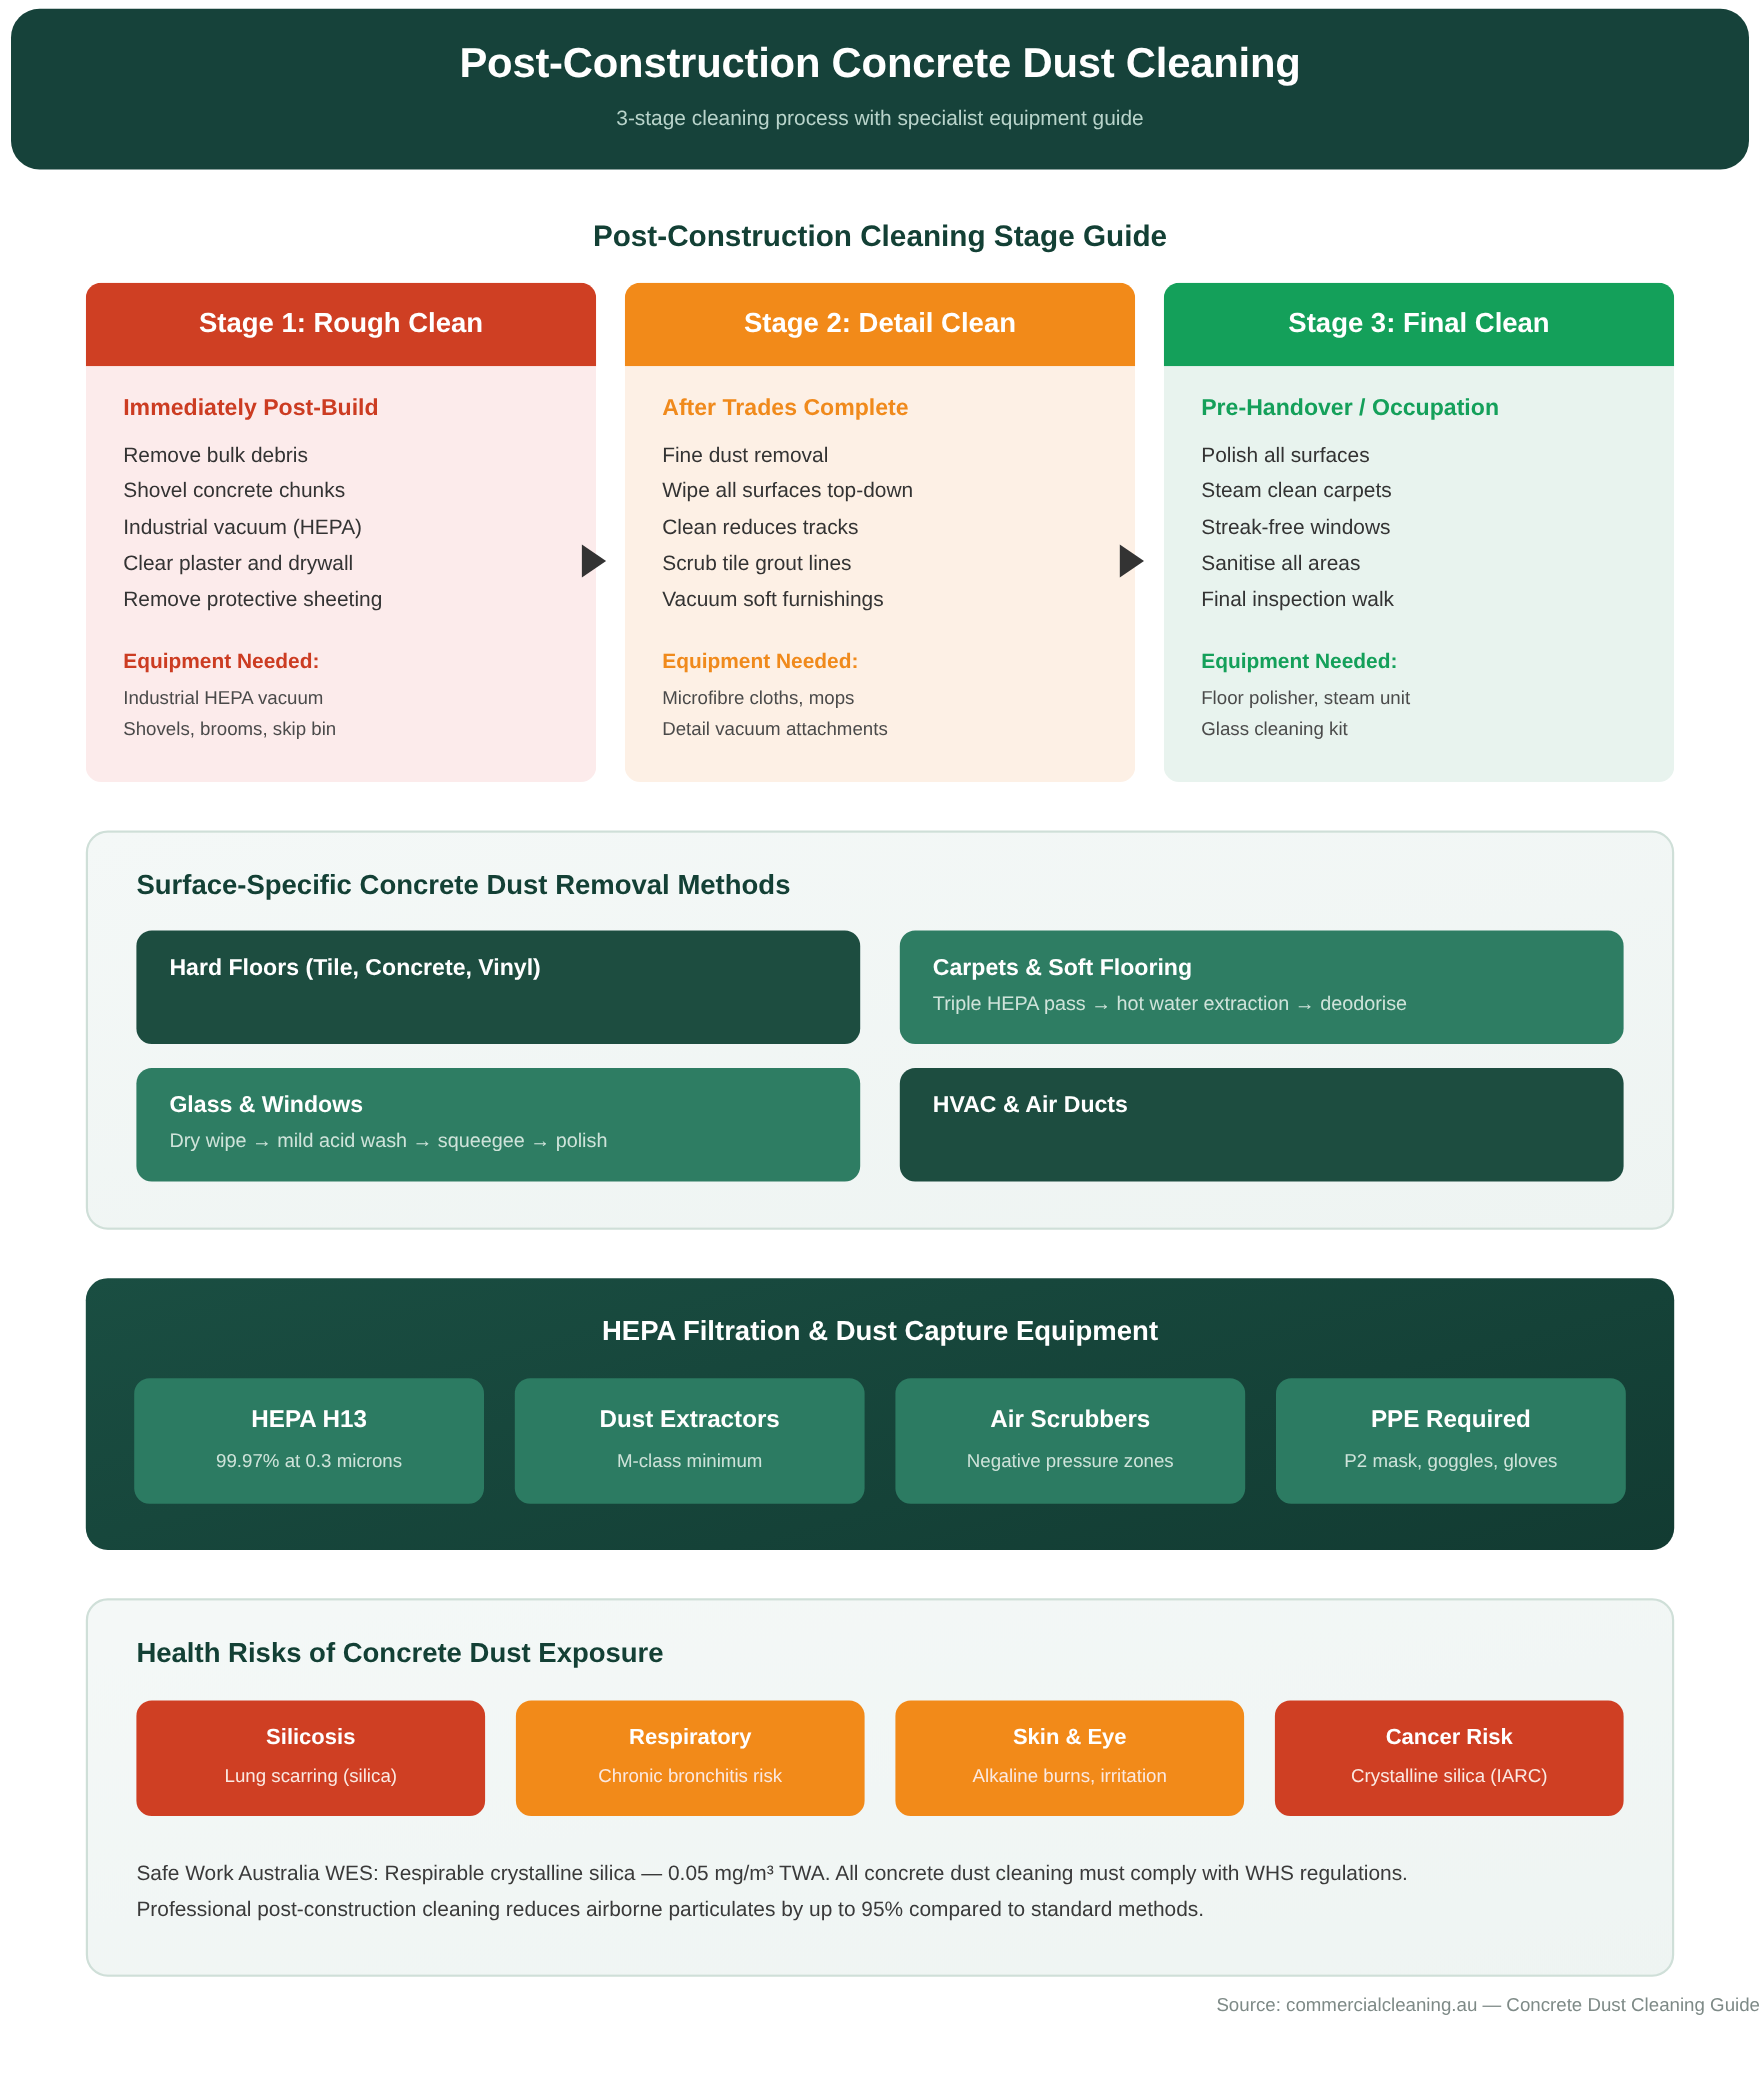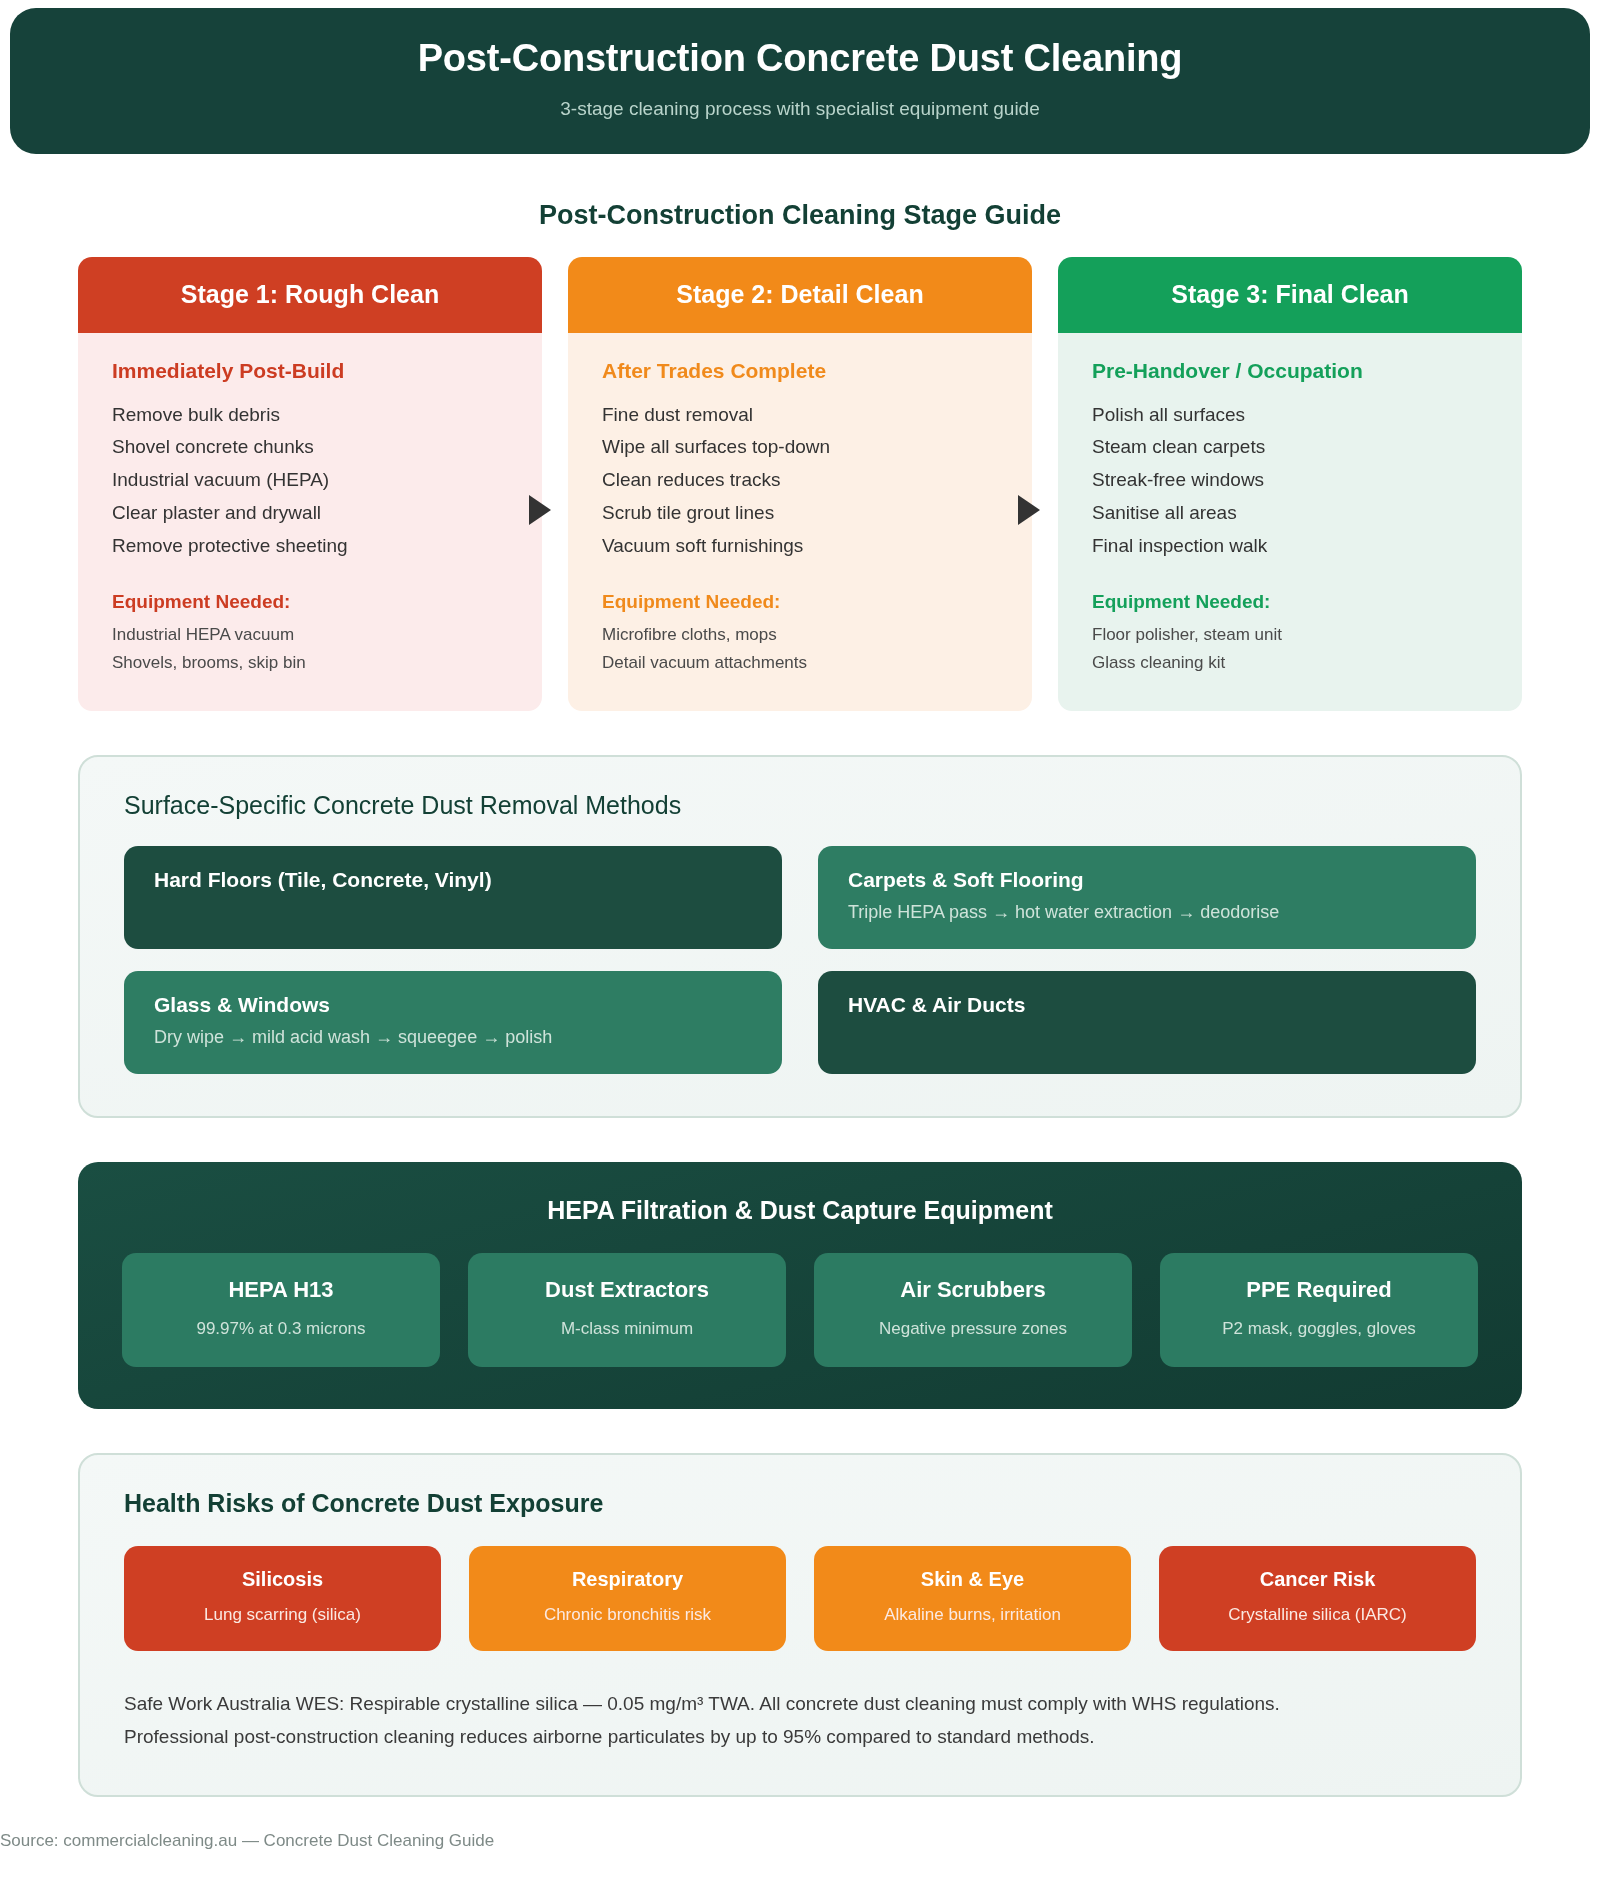--- a/index.html
+++ b/index.html
@@ -130,21 +130,21 @@
   .panel {
     margin: 44px 78px 0 78px;
     border: 2px solid #cfdfd8;
     border-radius: 20px;
     background: linear-gradient(170deg,#f4f8f7 0%, #eef4f2 100%);
     padding: 34px 44px 42px 44px;
   }
   .panel h2 {
     color: #134035;
     font-size: 25px;
-    font-weight: normal;
+    font-weight: bold;
     margin-bottom: 26px;
   }
   .surface-grid {
     display: grid;
     grid-template-columns: 1fr 1fr;
     gap: 22px 36px;
   }
   .surface-card {
     border-radius: 14px;
     padding: 22px 30px 26px 30px;
@@ -236,24 +236,24 @@
   }
   .risk-note {
     margin-top: 36px;
     font-size: 19px;
     color: #3a3a3a;
     line-height: 1.75;
   }
 
   
   .footer {
-    text-align: left;
+    text-align: right;
     color: #7e8a87;
     font-size: 17px;
-    margin-top: 34px;
+    margin-top: 16px;
     padding-bottom: 26px;
   }
 </style>
 </head>
 <body>
 
 <div class="page">
 
   <div class="header">
     <h1>Post-Construction Concrete Dust Cleaning</h1>

